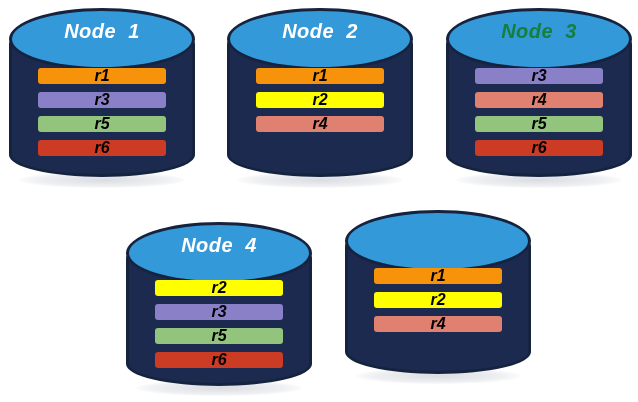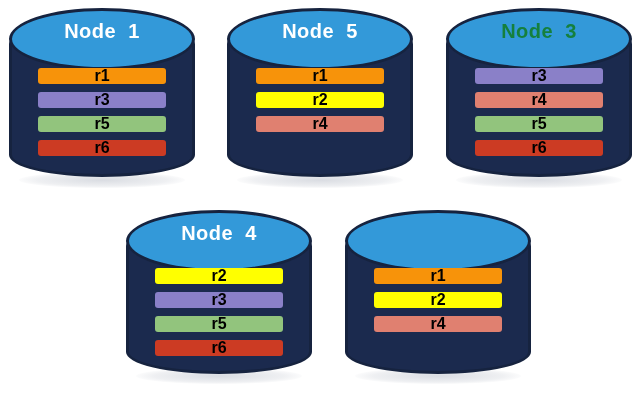--- a/index.html
+++ b/index.html
@@ -12,20 +12,21 @@
     height: 402px;
     position: relative;
     overflow: hidden;
     font-family: "Liberation Sans", sans-serif;
   }
 
   #canvas {
     position: relative;
     width: 638px;
     height: 402px;
+    font-style: italic;
   }
 
   
   .node {
     position: absolute;
     width: 186px;
     height: 186px;
   }
   .node.row2 { height: 180px; }
 
@@ -124,40 +125,40 @@
         <div class="bar" style="background: rgb(247, 147, 10); color: rgb(0, 0, 0);">r1</div>
         <div class="bar" style="background: rgb(138, 128, 200); color: rgb(0, 0, 0);">r3</div>
         <div class="bar" style="background: rgb(146, 196, 125); color: rgb(0, 0, 0);">r5</div>
         <div class="bar" style="background: rgb(204, 59, 35); color: rgb(0, 0, 0);">r6</div>
       </div>
     </div>
     <div class="node" style="left: 227px; top: 6px;">
       <div class="cyl-shadow"></div>
       <div class="cyl-body" style="background: rgb(27, 42, 78); border-color: rgb(22, 35, 63);"></div>
       <div class="cyl-top" style="background: rgb(51, 153, 217); border-color: rgb(22, 35, 63);"></div>
-      <div class="node-title" style="color: rgb(255, 255, 255);">Node  5</div>
+      <div class="node-title" style="color: rgb(255, 255, 255);">Node  2</div>
       <div class="bars">
         <div class="bar" style="background: rgb(247, 147, 10); color: rgb(0, 0, 0);">r1</div>
         <div class="bar" style="background: rgb(255, 255, 0); color: rgb(0, 0, 0);">r2</div>
         <div class="bar" style="background: rgb(224, 128, 112); color: rgb(0, 0, 0);">r4</div>
       </div>
     </div>
     <div class="node" style="left: 446px; top: 6px;">
       <div class="cyl-shadow"></div>
       <div class="cyl-body" style="background: rgb(27, 42, 78); border-color: rgb(22, 35, 63);"></div>
       <div class="cyl-top" style="background: rgb(51, 153, 217); border-color: rgb(22, 35, 63);"></div>
       <div class="node-title" style="color: #15803d;">Node  3</div>
       <div class="bars">
         <div class="bar" style="background: rgb(138, 128, 200); color: rgb(0, 0, 0);">r3</div>
         <div class="bar" style="background: rgb(224, 128, 112); color: rgb(0, 0, 0);">r4</div>
         <div class="bar" style="background: rgb(146, 196, 125); color: rgb(0, 0, 0);">r5</div>
         <div class="bar" style="background: rgb(204, 59, 35); color: rgb(0, 0, 0);">r6</div>
       </div>
     </div>
-    <div class="node row2" style="left: 126px; top: 208px;">
+    <div class="node row2" style="left: 126px; top: 220px;">
       <div class="cyl-shadow"></div>
       <div class="cyl-body" style="background: rgb(27, 42, 78); border-color: rgb(22, 35, 63);"></div>
       <div class="cyl-top" style="background: rgb(51, 153, 217); border-color: rgb(22, 35, 63);"></div>
       <div class="node-title" style="color: rgb(255, 255, 255);">Node  4</div>
       <div class="bars">
         <div class="bar" style="background: rgb(255, 255, 0); color: rgb(0, 0, 0);">r2</div>
         <div class="bar" style="background: rgb(138, 128, 200); color: rgb(0, 0, 0);">r3</div>
         <div class="bar" style="background: rgb(146, 196, 125); color: rgb(0, 0, 0);">r5</div>
         <div class="bar" style="background: rgb(204, 59, 35); color: rgb(0, 0, 0);">r6</div>
       </div>

